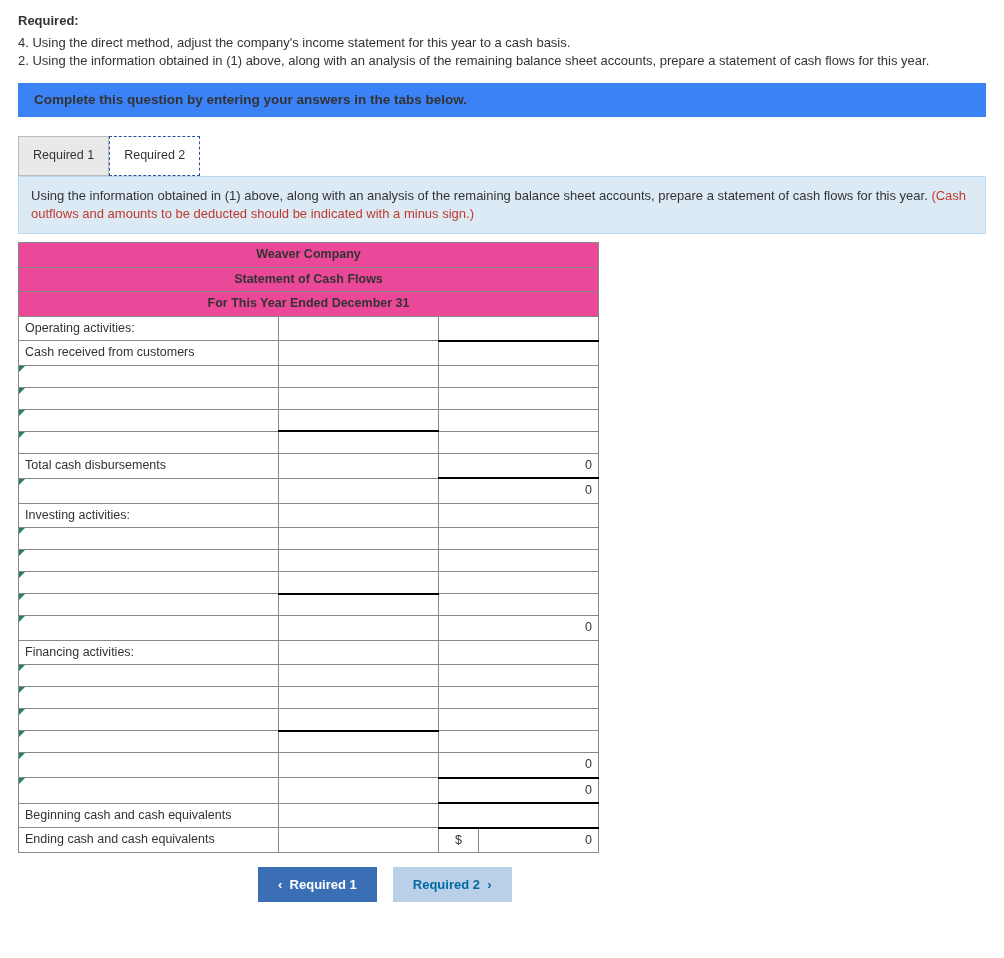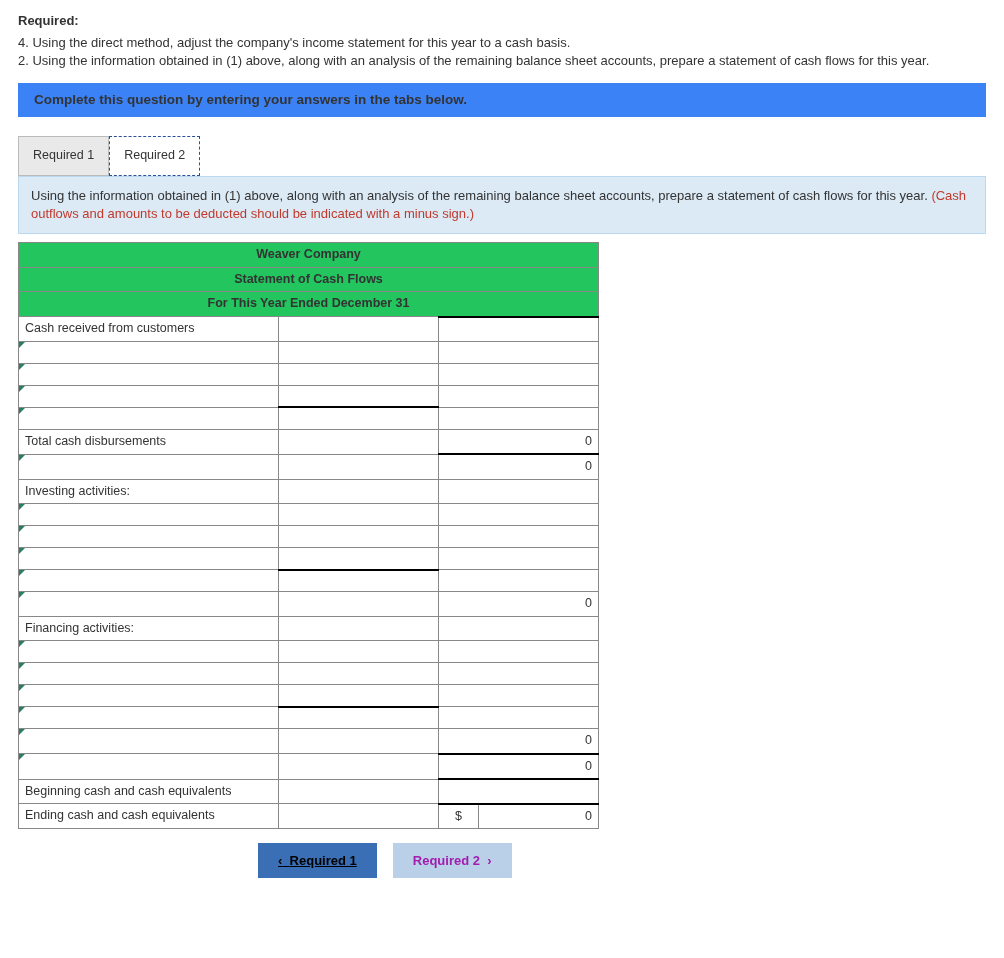--- a/index.html
+++ b/index.html
@@ -49,21 +49,21 @@
     margin-top: 8px;
   }
   .worksheet td, .worksheet th {
     border: 1px solid #888;
     padding: 3px 6px;
     height: 22px;
     font-size: 12.5px;
     background: #fff;
   }
   .worksheet .hdr {
-    background: #22c55e;
+    background: #ec4899;
     font-weight: bold;
     text-align: center;
   }
   .col1 { width: 260px; }
   .col2 { width: 160px; }
   .col3 { width: 160px; }
   .num { text-align: right; }
   .dd { position: relative; padding-left: 14px !important; }
   .dd::before {
     content: "";
@@ -100,22 +100,22 @@
     gap: 16px;
     margin-left: 240px;
   }
   .nav-btn {
     padding: 10px 20px;
     font-size: 13px;
     font-weight: bold;
     cursor: pointer;
     border: none;
   }
-  .nav-prev { background: #3a6fb5; color: #000000; text-decoration: underline; }
-  .nav-next { background: #b9d0e8; color: #a21caf; }
+  .nav-prev { background: #3a6fb5; color: #ffffff; }
+  .nav-next { background: #b9d0e8; color: #0369a1; }
   .chev { font-weight: bold; }
 </style>
 </head>
 <body>
 
 <div class="req-heading">Required:</div>
 <div>4. Using the direct method, adjust the company's income statement for this year to a cash basis.</div>
 <div class="req-text">2. Using the information obtained in (1) above, along with an analysis of the remaining balance sheet accounts, prepare a statement of cash flows for this year.</div>
 
 <div class="gray-bar">Complete this question by entering your answers in the tabs below.</div>
@@ -134,20 +134,25 @@
       <tr>
         <td class="hdr" colspan="3">Weaver Company</td>
       </tr>
   <tr>
         <td class="hdr" colspan="3">Statement of Cash Flows</td>
       </tr>
   <tr>
         <td class="hdr" colspan="3">For This Year Ended December 31</td>
       </tr>
 
+  <tr>
+    <td class="col1">Operating activities:</td>
+    <td class="col2"></td>
+    <td class="col3"></td>
+  </tr>
   <tr>
     <td class="col1">Cash received from customers</td>
     <td class="col2"></td>
     <td class="col3 thick-top"></td>
   </tr>
 
   <tr>
         <td class="col1 dd"></td>
         <td class="col2"></td>
         <td class="col3"></td>

